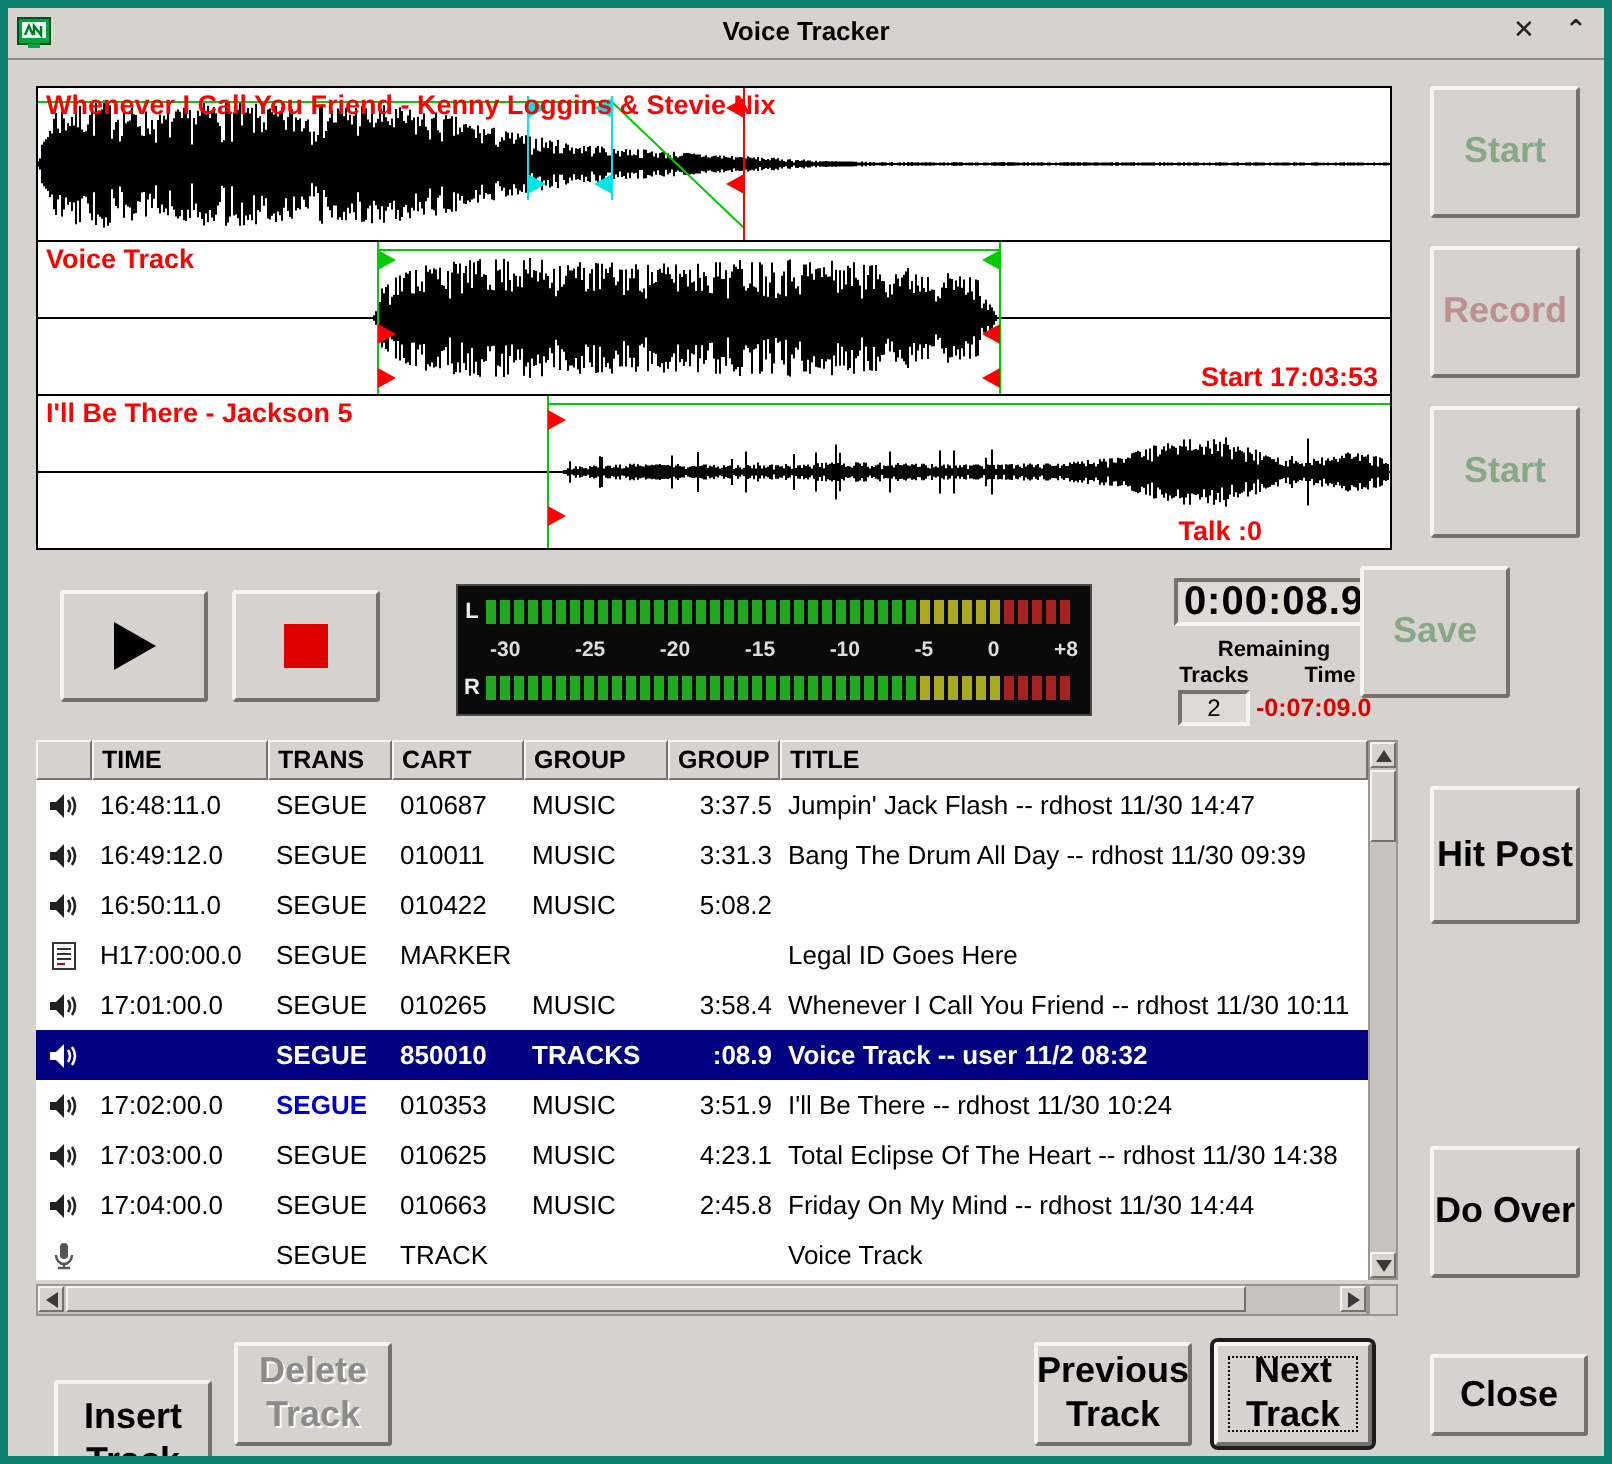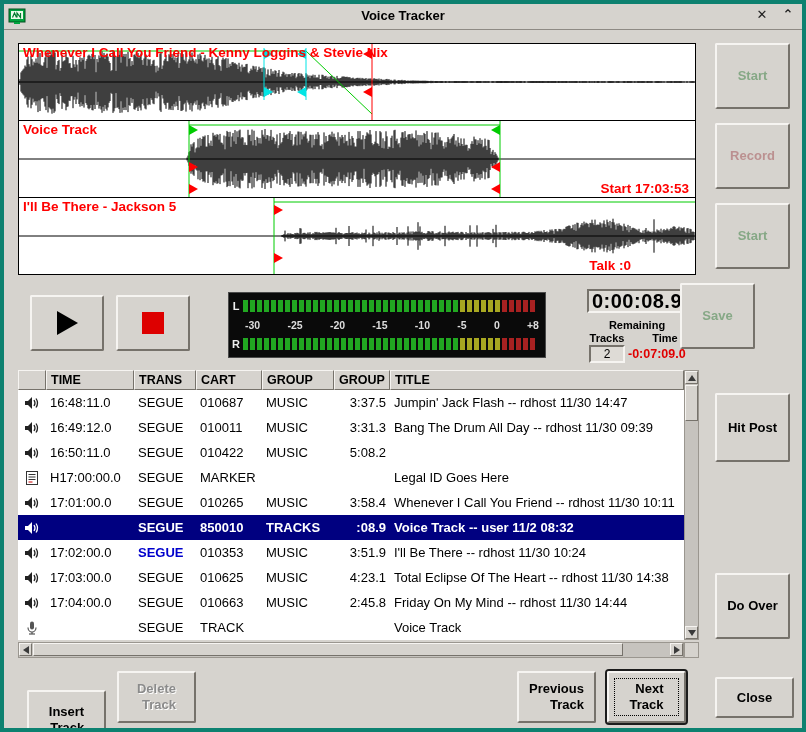--- a/index.html
+++ b/index.html
@@ -10,21 +10,21 @@
   .tb-btns{position:absolute;right:6px;top:3px;display:flex;gap:10px;z-index:2;}
   .tb-btn{font-size:13px;font-weight:bold;color:#222;width:16px;text-align:center;cursor:default;}
   
   .panel{position:absolute;left:14px;width:678px;height:78px;background:#fff;border:1px solid #000;box-sizing:border-box;}
   .wave{position:absolute;left:0;top:0;}
   .ptitle{position:absolute;left:4px;top:1px;color:#f00;font-weight:bold;font-size:13.5px;white-space:nowrap;}
   .overlay{position:absolute;bottom:1px;color:#f00;font-weight:bold;font-size:13.5px;white-space:nowrap;}
   .ov1{right:6px;}
   .ov2{right:64px;}
   
-  .btn{position:absolute;box-sizing:border-box;background:#d6d3ce;border:2px solid;border-color:#f6f4f1 #76726b #76726b #f6f4f1;border-radius:2px;font-weight:bold;font-size:13px;color:#000;display:flex;align-items:center;justify-content:center;text-align:right;white-space:pre-line;cursor:default;line-height:1.2;}
+  .btn{position:absolute;box-sizing:border-box;background:#d6d3ce;border:2px solid;border-color:#f6f4f1 #76726b #76726b #f6f4f1;border-radius:2px;font-weight:bold;font-size:18px;color:#000;display:flex;align-items:center;justify-content:center;text-align:center;white-space:pre-line;cursor:default;line-height:1.2;}
   .btn.green{color:#86a886;}
   .btn.redtxt{color:#bb9090;}
   .btn.gray{color:#8b8b8b;text-shadow:1px 1px 0 #fff;}
   .btn.focused{box-shadow:0 0 0 2px #1c1c1c;}
   .btn.focused::after{content:"";position:absolute;inset:5px;border:1px dotted #000;pointer-events:none;}
   .stopsq{width:22px;height:22px;background:#dd0000;display:block;}
   
   .meterbox{position:absolute;left:224px;top:288px;width:318px;height:66px;background:#0a0a0a;border:1px solid #4a4a4a;box-sizing:border-box;display:flex;flex-direction:column;justify-content:space-evenly;}
   .mrow{display:flex;align-items:center;height:14px;}
   .mlabel{color:#eee;font-size:11px;font-weight:bold;width:14px;text-align:center;}

